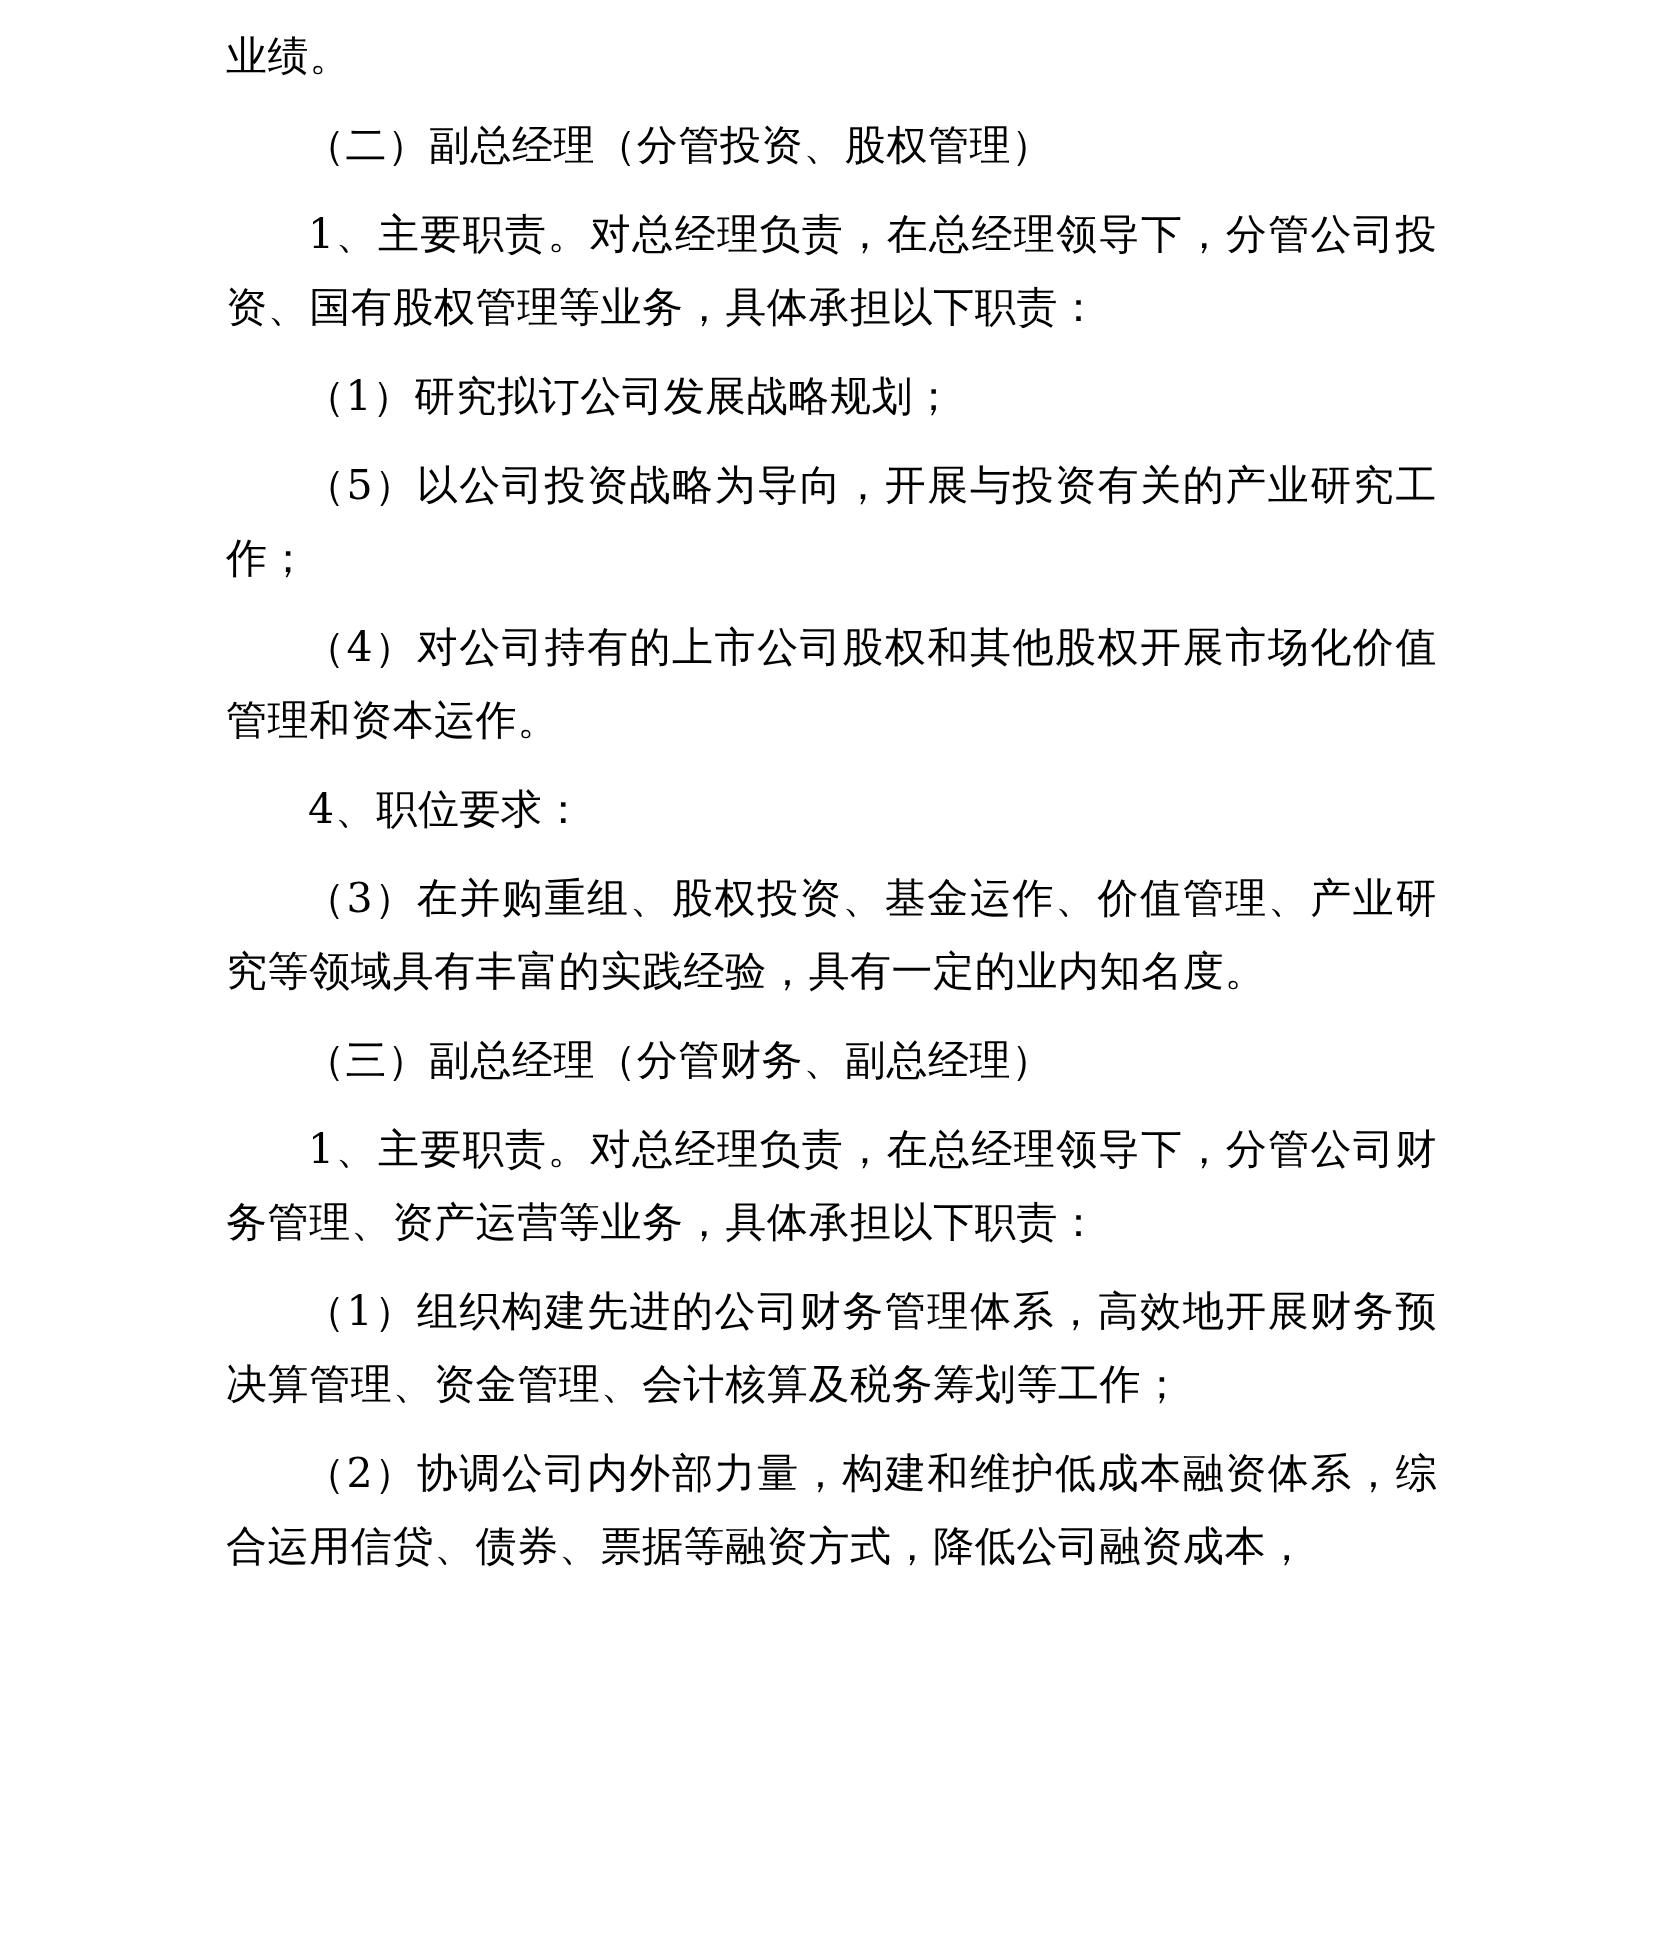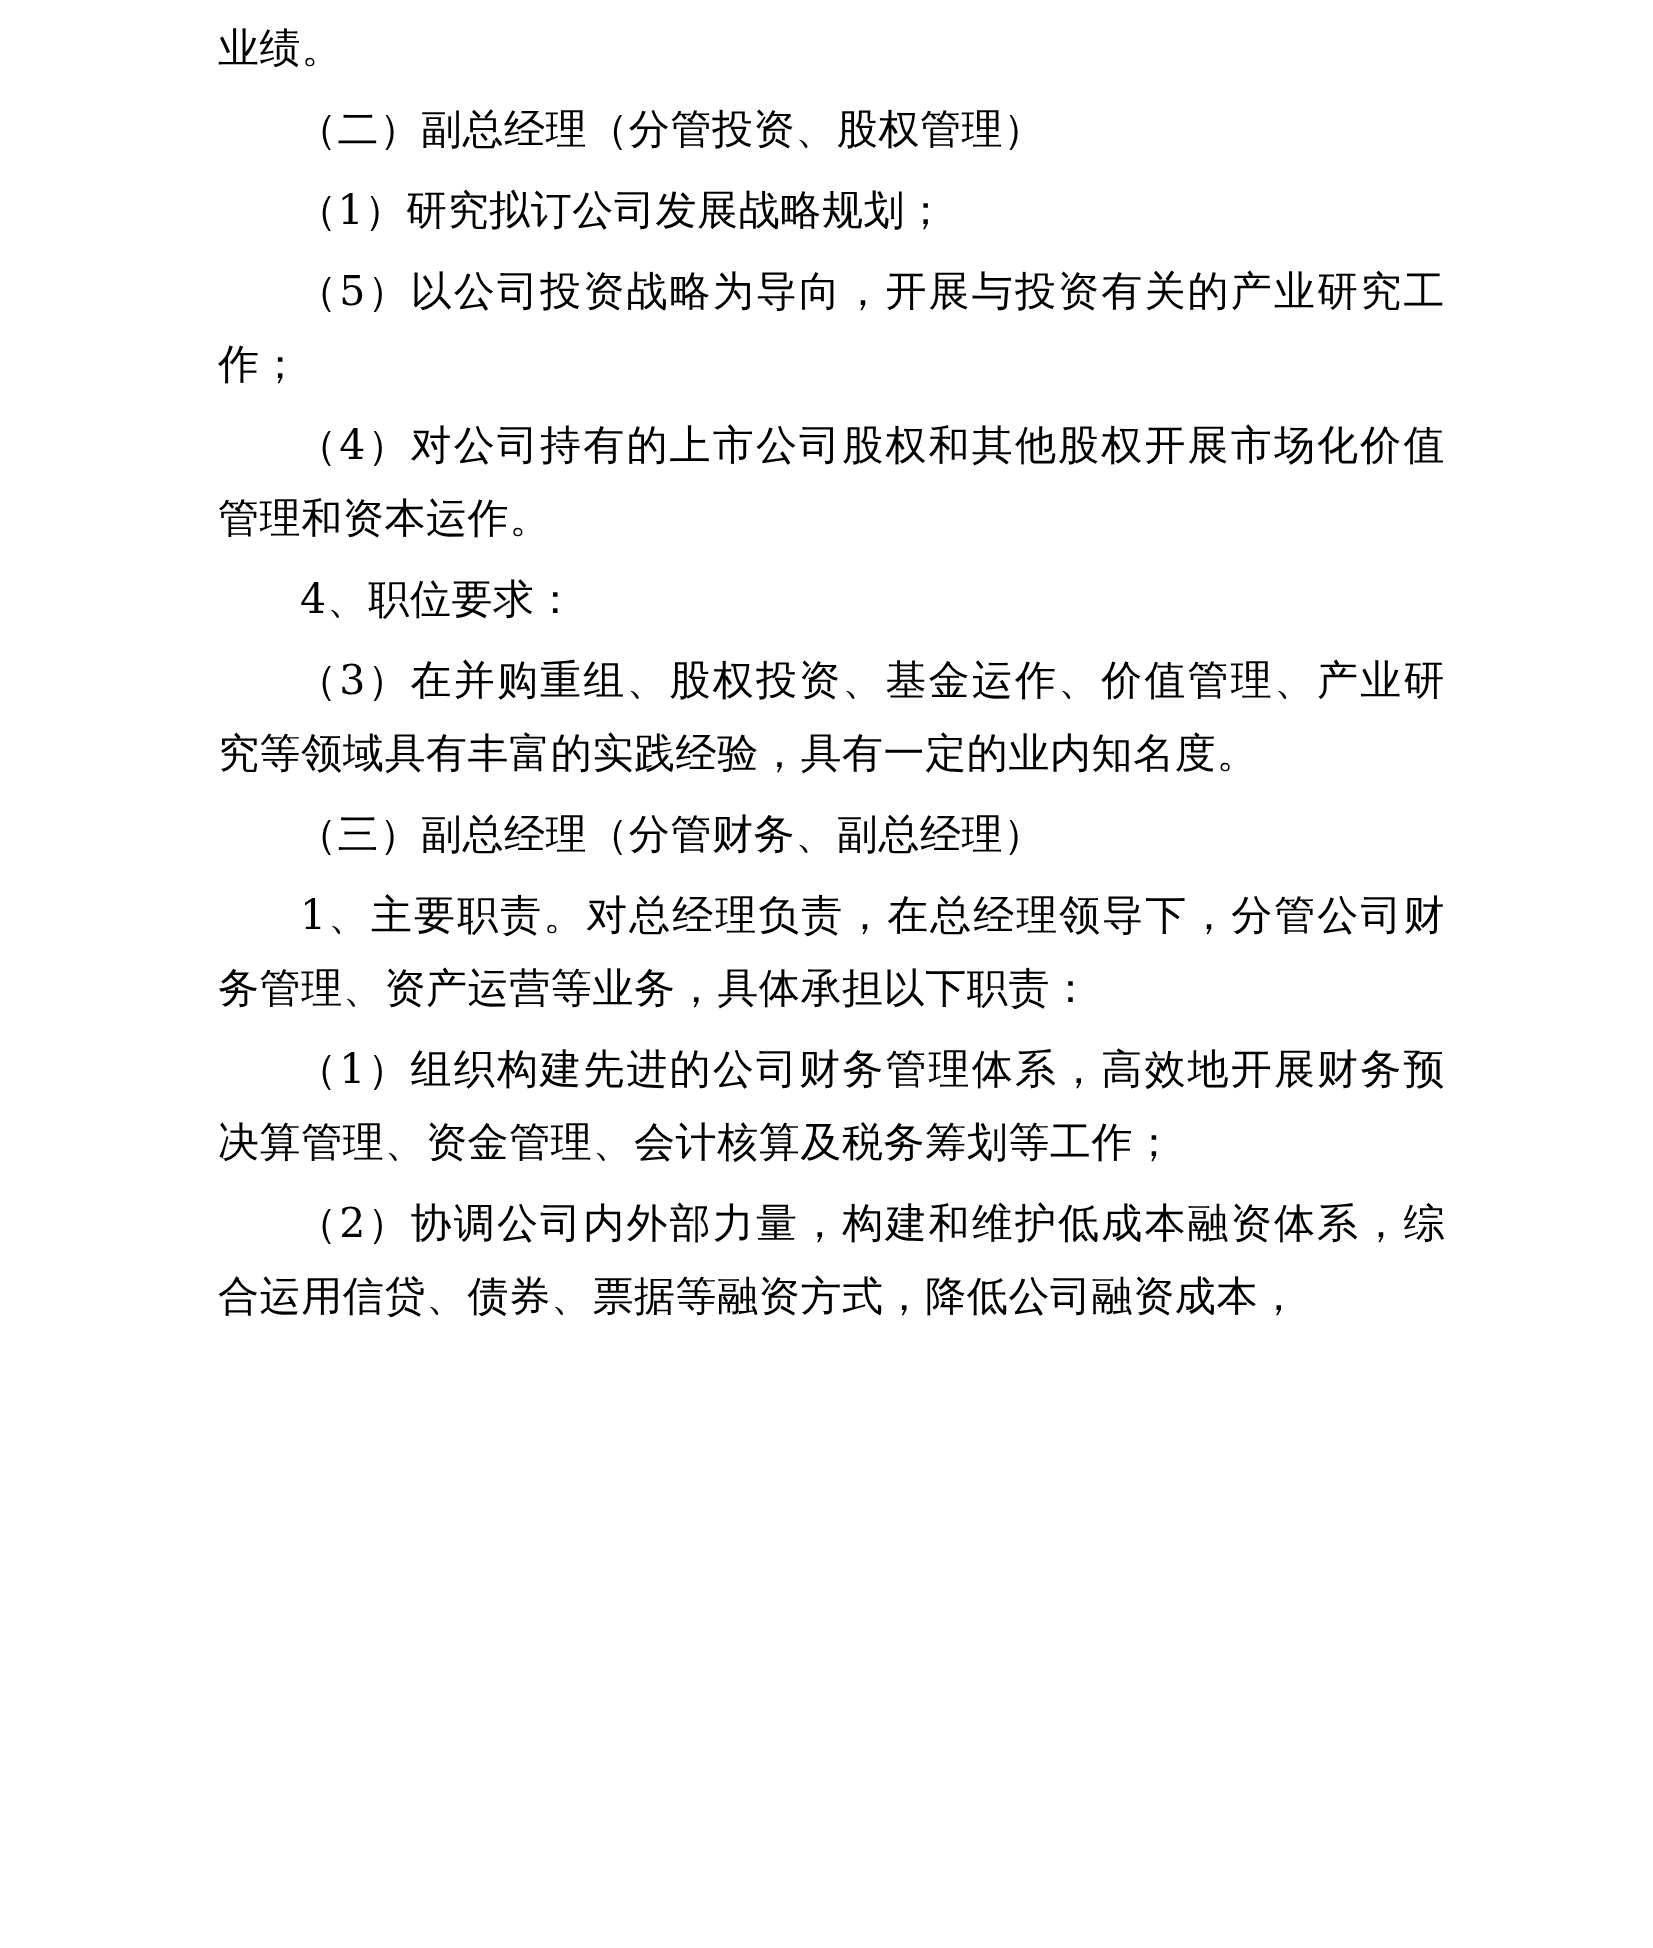--- a/index.html
+++ b/index.html
@@ -14,21 +14,21 @@
     background: #ffffff;
     box-sizing: border-box;
     padding: 0 200px 0 210px;
     font-family: "DejaVu Serif", "Liberation Serif", serif;
     overflow: hidden;
   }
   .doc-body {
     padding-top: 4px;
   }
   p {
-    margin: 8px;
+    margin: 16px;
     font-size: 41px;
     line-height: 73px;
     color: #000000;
     letter-spacing: 0.6px;
     text-align: justify;
     text-justify: inter-ideograph;
     word-break: break-all;
   }
   p.indent {
     text-indent: 82px;
@@ -40,20 +40,21 @@
     text-indent: 0;
   }
 </style>
 </head>
 <body>
 
 <div class="page">
   <div class="doc-body">
     <p class="noindent">业绩。</p>
     <p class="indent-paren">（二）副总经理（分管投资、股权管理）</p>
+    <p class="indent">1、主要职责。对总经理负责，在总经理领导下，分管公司投资、国有股权管理等业务，具体承担以下职责：</p>
     <p class="indent-paren">（1）研究拟订公司发展战略规划；</p>
     <p class="indent-paren">（5）以公司投资战略为导向，开展与投资有关的产业研究工作；</p>
     <p class="indent-paren">（4）对公司持有的上市公司股权和其他股权开展市场化价值管理和资本运作。</p>
     <p class="indent">4、职位要求：</p>
     <p class="indent-paren">（3）在并购重组、股权投资、基金运作、价值管理、产业研究等领域具有丰富的实践经验，具有一定的业内知名度。</p>
     <p class="indent-paren">（三）副总经理（分管财务、副总经理）</p>
     <p class="indent">1、主要职责。对总经理负责，在总经理领导下，分管公司财务管理、资产运营等业务，具体承担以下职责：</p>
     <p class="indent-paren">（1）组织构建先进的公司财务管理体系，高效地开展财务预决算管理、资金管理、会计核算及税务筹划等工作；</p>
     <p class="indent-paren">（2）协调公司内外部力量，构建和维护低成本融资体系，综合运用信贷、债券、票据等融资方式，降低公司融资成本，</p>
   </div>

